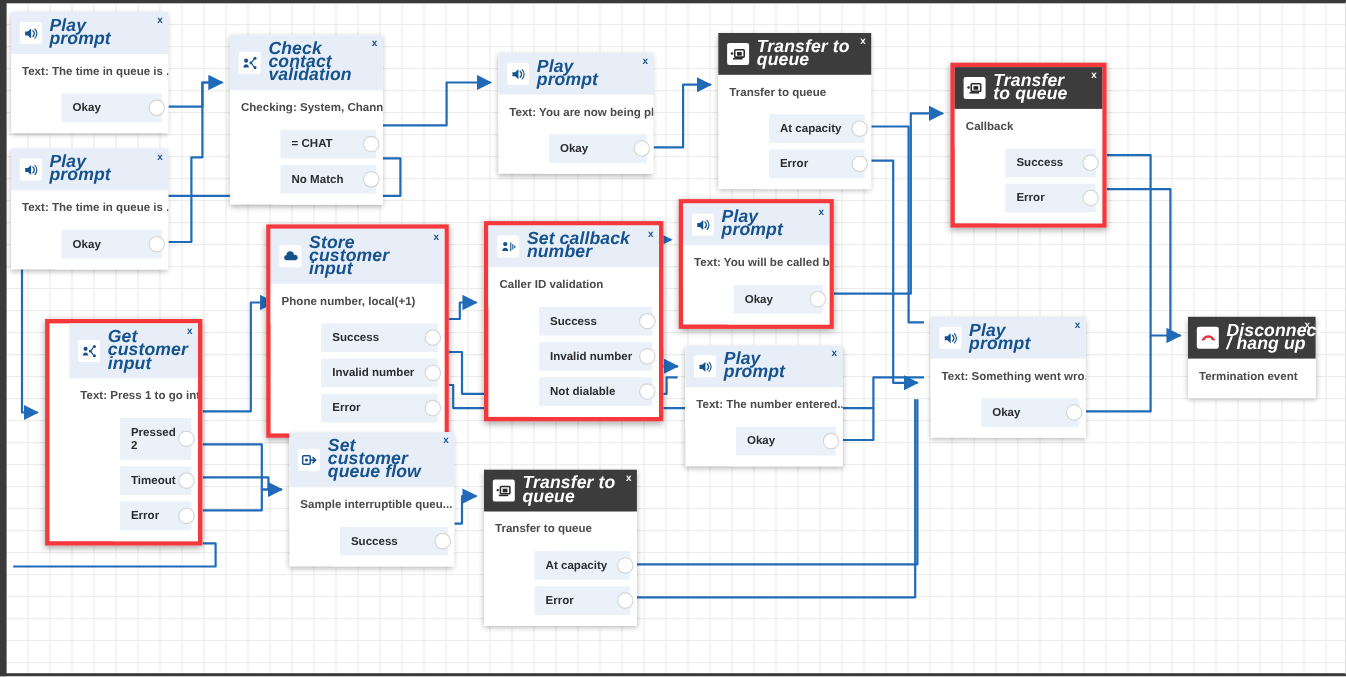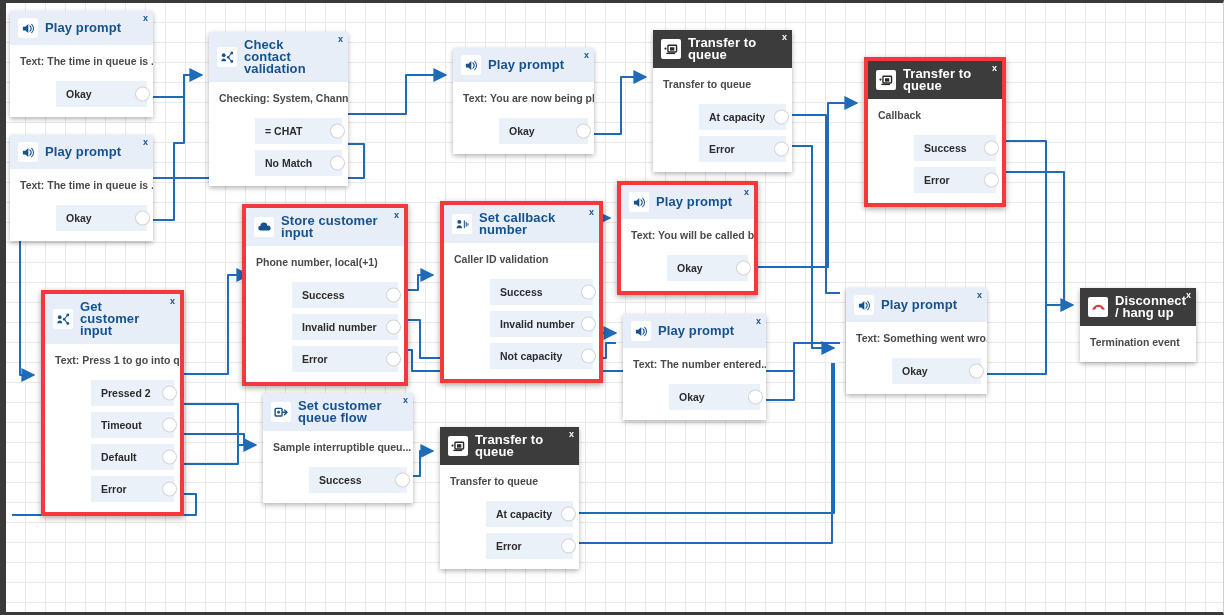--- a/index.html
+++ b/index.html
@@ -55,24 +55,25 @@
     width:20px;height:20px;
     flex:0 0 20px;
     background:#ffffff;
     border-radius:2px;
     display:flex;align-items:center;justify-content:center;
   }
   .nhead.blue .nicon{background:#ffffff;}
   .nhead.dark .nicon{background:#ffffff;}
 
   .ntitle{
-    font-size:13px;
+    font-size:16px;
     font-weight:bold;
     line-height:12px;
     letter-spacing:0.1px;
+    font-style:italic;
   }
   .nhead.blue .ntitle{color:#16528e;}
   .nhead.dark .ntitle{color:#ffffff;}
 
   .nclose{
     position:absolute;
     right:5px;top:3px;
     font-size:9px;
     font-weight:bold;
     line-height:9px;
@@ -318,60 +319,59 @@
             <rect x="13.3" y="6.6" width="1.1" height="2.6" fill="#16528e"></rect>
           </svg>
         </span>
         <span class="ntitle">Set callback number</span>
         <span class="nclose">x</span>
       </div>
       <div class="nbody">Caller ID validation</div>
       <div class="nports">
         <div class="port"><span>Success</span><span class="dot"></span></div>
         <div class="port"><span>Invalid number</span><span class="dot"></span></div>
-        <div class="port"><span>Not capacity</span><span class="dot"></span></div>
+        <div class="port"><span>Not dialable</span><span class="dot"></span></div>
       </div>
     </div>
     <div class="node sel" style="left: 611px; top: 178px; width: 141px;">
       <div class="nhead blue">
         <span class="nicon">
           <svg width="15" height="15" viewBox="0 0 16 16">
             <path d="M2 6h2.6L7.8 3.2v9.6L4.6 10H2z" fill="#16528e"></path>
             <path d="M9.5 5.2a3.6 3.6 0 010 5.6" stroke="#16528e" stroke-width="1.3" fill="none" stroke-linecap="round"></path>
             <path d="M11.4 3.6a6 6 0 010 8.8" stroke="#16528e" stroke-width="1.1" fill="none" stroke-linecap="round"></path>
           </svg>
         </span>
         <span class="ntitle">Play prompt</span>
         <span class="nclose">x</span>
       </div>
       <div class="nbody">Text: You will be called ba...</div>
       <div class="nports">
         <div class="port"><span>Okay</span><span class="dot"></span></div>
       </div>
     </div>
-    <div class="node sel" style="left: 35px; top: 287px; width: 143px;">
+    <div class="node sel" style="left: 35px; top: 287px; width: 143px; padding-left: 18px;">
       <div class="nhead blue">
         <span class="nicon">
           <svg width="15" height="15" viewBox="0 0 16 16">
             <circle cx="4" cy="5.5" r="2" fill="#16528e"></circle>
             <path d="M1.3 12c.3-2 1.4-3 2.7-3s2.4 1 2.7 3z" fill="#16528e"></path>
             <circle cx="12.6" cy="3.2" r="1.5" fill="#16528e"></circle>
             <circle cx="12.6" cy="12.2" r="1.5" fill="#16528e"></circle>
             <circle cx="8.6" cy="7.7" r="1.3" fill="#16528e"></circle>
             <path d="M9.4 7.2L11.6 4M9.4 8.4l2.2 3" stroke="#16528e" stroke-width="1.1"></path>
           </svg>
         </span>
         <span class="ntitle">Get customer input</span>
         <span class="nclose">x</span>
       </div>
       <div class="nbody">Text: Press 1 to go into qu...</div>
       <div class="nports">
         <div class="port"><span>Pressed 2</span><span class="dot"></span></div>
         <div class="port"><span>Timeout</span><span class="dot"></span></div>
-        <div class="port"><span>Default</span><span class="dot"></span></div>
         <div class="port"><span>Error</span><span class="dot"></span></div>
       </div>
     </div>
     <div class="node" style="left: 617px; top: 311px; width: 143px;">
       <div class="nhead blue">
         <span class="nicon">
           <svg width="15" height="15" viewBox="0 0 16 16">
             <path d="M2 6h2.6L7.8 3.2v9.6L4.6 10H2z" fill="#16528e"></path>
             <path d="M9.5 5.2a3.6 3.6 0 010 5.6" stroke="#16528e" stroke-width="1.3" fill="none" stroke-linecap="round"></path>
             <path d="M11.4 3.6a6 6 0 010 8.8" stroke="#16528e" stroke-width="1.1" fill="none" stroke-linecap="round"></path>

